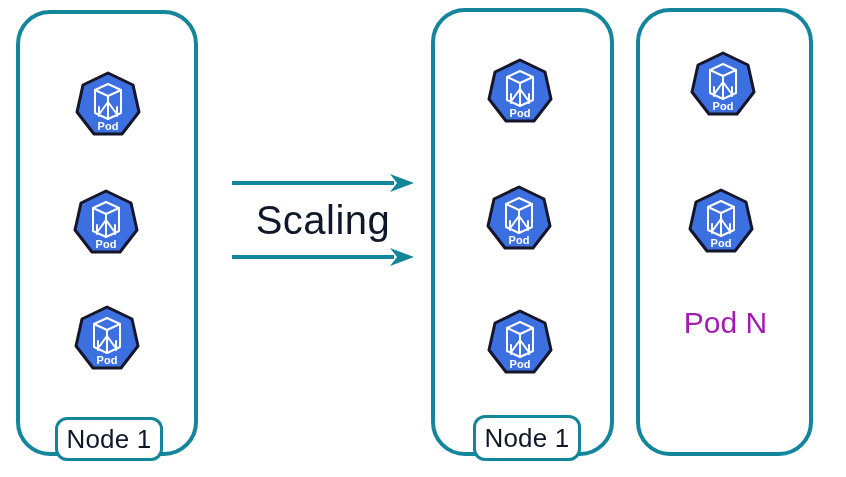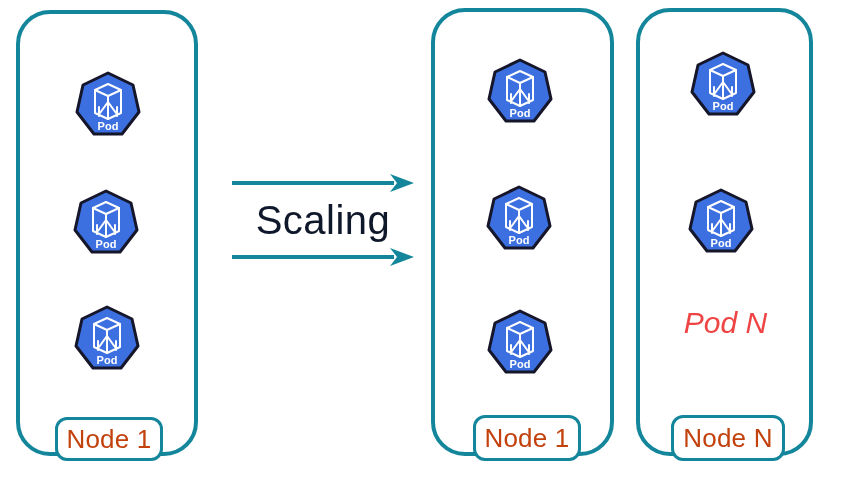--- a/index.html
+++ b/index.html
@@ -31,21 +31,21 @@
   #node-box-2 { left: 431px; top: 8px;   width: 183px; height: 448px; }
   #node-box-3 { left: 636px; top: 8px;   width: 177px; height: 448px; }
 
   
   .node-label {
     position: absolute;
     box-sizing: border-box;
     border: 3px solid #14869b;
     border-radius: 12px;
     background: #ffffff;
-    color: #c2410c;
+    color: #0f172a;
     font-size: 26px;
     line-height: 1;
     display: flex;
     align-items: center;
     justify-content: center;
     letter-spacing: 0.2px;
     z-index: 4;
   }
   #node-label-1 { left: 55px;  top: 417px; width: 108px; height: 44px; }
   #node-label-2 { left: 473px; top: 415px; width: 108px; height: 46px; }
@@ -72,25 +72,24 @@
   #pod-n3-1 { left: 690px; top: 52px;  }
   #pod-n3-2 { left: 688px; top: 189px; }
 
   
   #pod-n-text {
     position: absolute;
     left: 637px;
     top: 308px;
     width: 177px;
     text-align: center;
-    color: #ef4444;
+    color: #a21caf;
     font-size: 30px;
     line-height: 1;
     z-index: 3;
-    font-style: italic;
   }
 
   
   #scaling-group {
     position: absolute;
     left: 230px;
     top: 172px;
     width: 186px;
     height: 96px;
   }
@@ -259,15 +258,14 @@
         <path d="M25 41 L33 30 L41 41"></path>
         <path d="M24 35 L24 44"></path>
         <path d="M42 35 L42 44"></path>
       </g>
       <text x="33" y="58" text-anchor="middle" fill="#ffffff" font-family="Liberation Sans, sans-serif" font-size="11" font-weight="bold">Pod</text>
     </svg>
   </div>
 
   <div id="pod-n-text">Pod N</div>
 
-  <div class="node-label" id="node-label-3">Node N</div>
 
 </div>
 
 </body></html>

